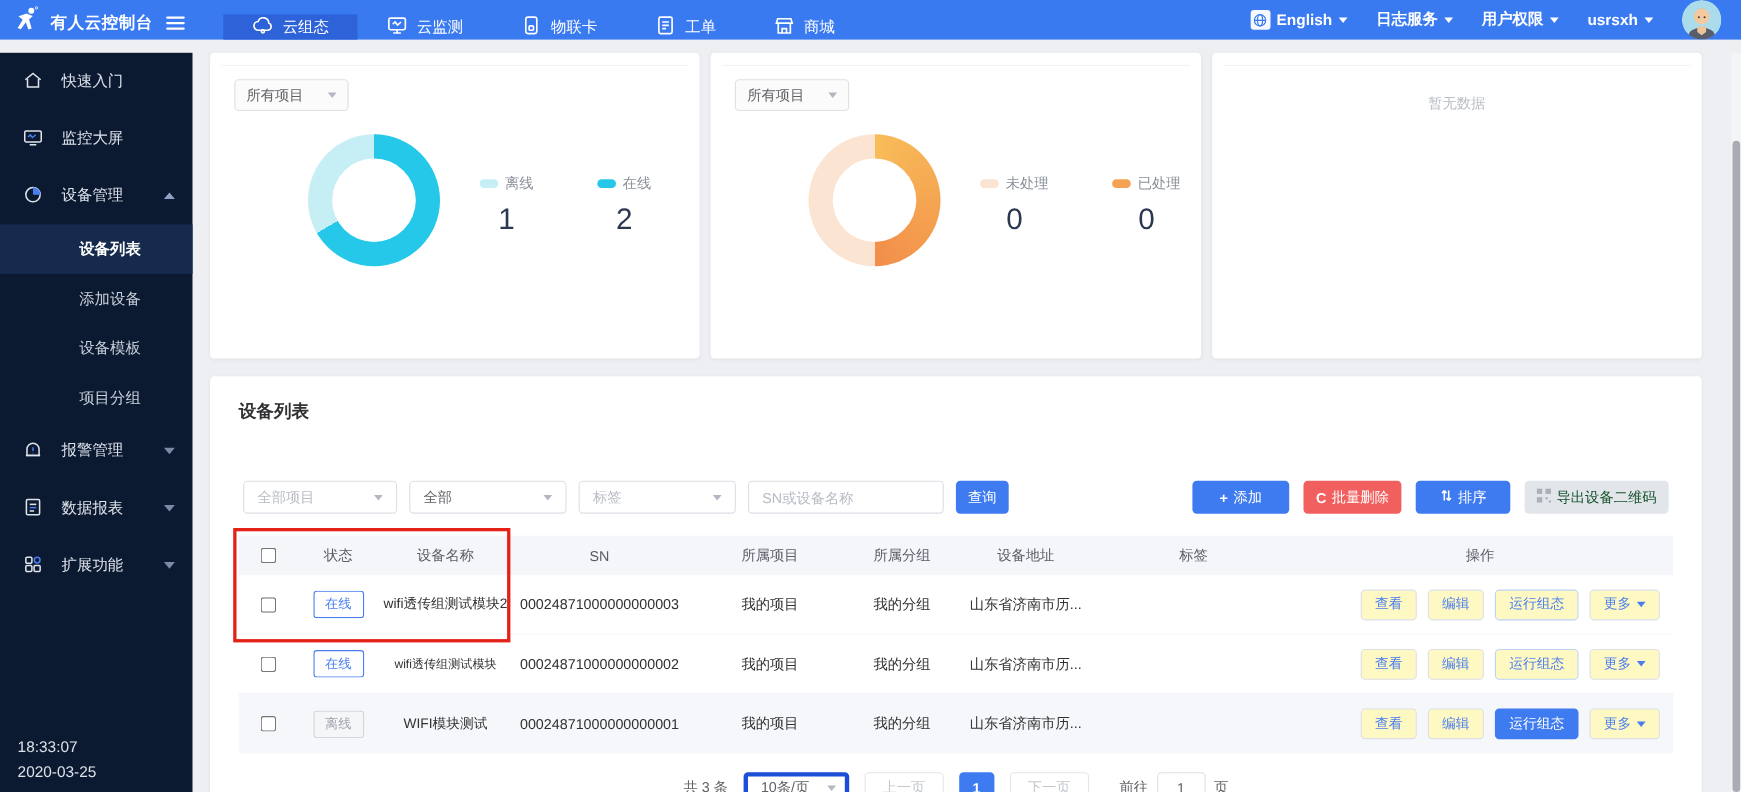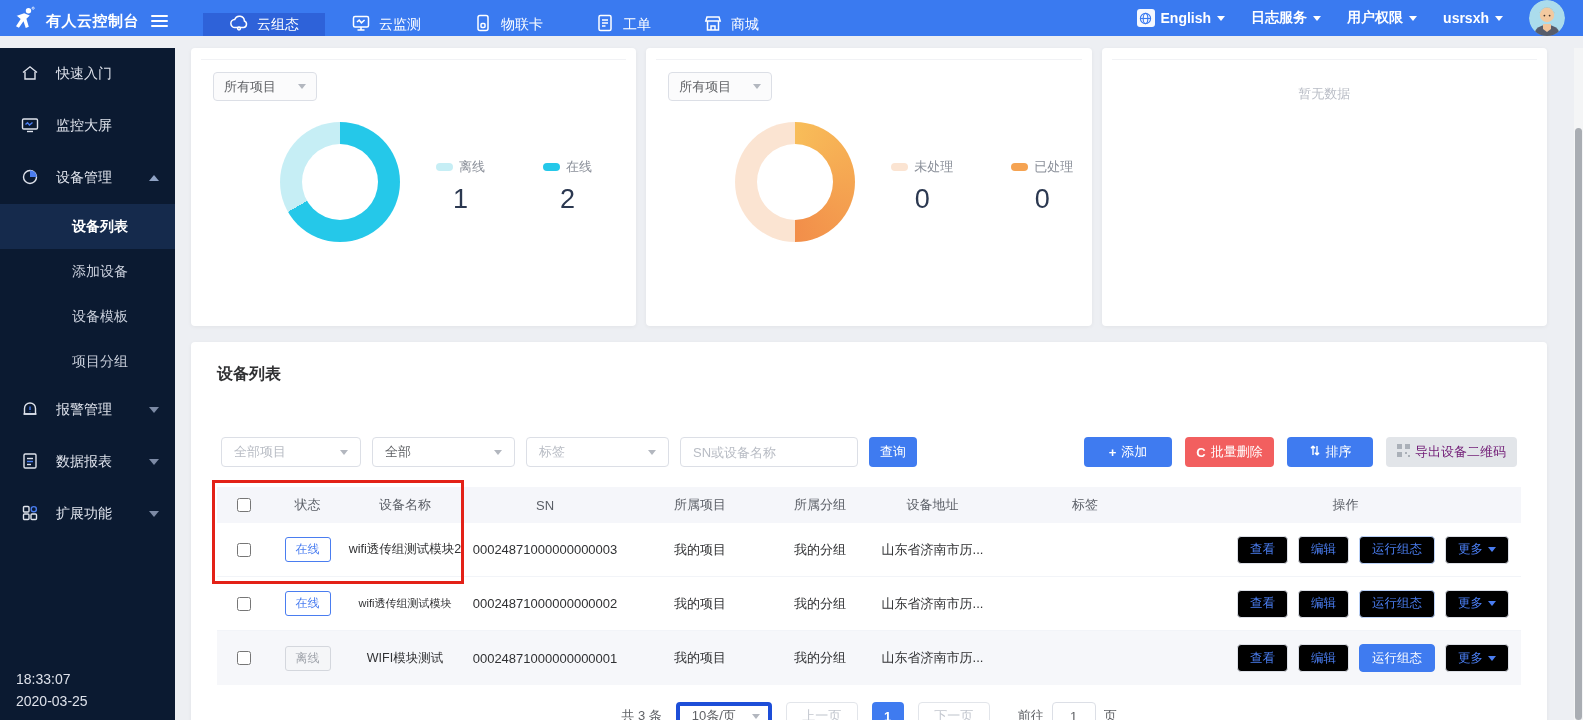--- a/index.html
+++ b/index.html
@@ -56,36 +56,36 @@
   .f-select .ph { color:#b8bcc4; } .f-select .val { color:#606266; }
   .f-input { width:178px; height:30px; border:1px solid #dcdfe6; border-radius:4px; padding:0 12px; font-size:13px; color:#606266; outline:none; font-family:inherit; }
   .f-input::placeholder { color:#b8bcc4; }
   .btn { height:30px; border:none; border-radius:4px; font-size:13px; cursor:pointer; display:inline-flex; align-items:center; justify-content:center; gap:5px; font-family:inherit; }
   .btn-blue { background:#3f7bf0; color:#fff; }
   .btn-query { width:48px; }
   .toolbar { margin-left:auto; display:flex; gap:13px; }
   .btn-add { width:88px; }
   .btn-danger { width:89px; background:#f25f5f; color:#fff; }
   .btn-sort { width:86px; }
-  .btn-export { width:131px; background:#e2e5e9; color:#701a75; cursor:not-allowed; }
+  .btn-export { width:131px; background:#e2e5e9; color:#14532d; cursor:not-allowed; }
   .ico-txt { font-weight:bold; font-size:13px; }
 
   .tbl { position:absolute; left:26px; right:26px; top:145px; }
   .trow { display:grid; grid-template-columns:53px 75px 120px 160px 150px 90px 135px 170px 1fr; align-items:center; }
   .thead { height:36px; background:#f5f6fa; font-size:13px; color:#5a5e66; }
   .tbody-row { height:54px; font-size:13px; color:#303133; border-bottom:1px solid #f2f4f8; background:#fff; }
   .tbody-row.striped { background:#f6f7fa; border-bottom:none; }
   .tc { text-align:center; overflow:hidden; white-space:nowrap; }
   .tc-cb { display:flex; justify-content:center; }
   input[type=checkbox] { width:14px; height:14px; accent-color:#3f7bf0; cursor:pointer; }
   .badge { display:inline-block; padding:3px 10px; border-radius:3px; font-size:12px; }
   .badge.online { border:1px solid #4a7df0; color:#4a7df0; background:#fff; }
   .badge.offline { border:1px solid #d4d7dd; color:#a0a4ab; background:#f5f6f8; }
   .actions { display:flex; justify-content:flex-end; gap:10px; padding-right:12px; }
-  .abtn { height:28px; padding:0 12px; border:1px solid #dcdfe6; border-radius:4px; background:#000000; color:#4a7df0; font-size:12.5px; cursor:pointer; display:inline-flex; align-items:center; gap:5px; font-family:inherit; white-space:nowrap; }
+  .abtn { height:28px; padding:0 12px; border:1px solid #dcdfe6; border-radius:4px; background:#fef9c3; color:#4a7df0; font-size:12.5px; cursor:pointer; display:inline-flex; align-items:center; gap:5px; font-family:inherit; white-space:nowrap; }
   .abtn.run { border-color:#bcd2f8; }
   .abtn.run.filled { background:#3f7bf0; color:#fff; border-color:#3f7bf0; }
   .abtn .caret-down { border-top-color:#4a7df0; }
 
   .pager { position:absolute; left:0; right:0; top:360px; display:flex; align-items:center; justify-content:center; gap:14px; font-size:13px; color:#606266; }
   .pg-sel { width:96px; height:28px; border:4px solid #1d4ed8; border-radius:4px; display:flex; align-items:center; justify-content:space-between; padding:0 8px 0 12px; color:#606266; cursor:pointer; background:#fff; }
   .pg-btn { width:72px; height:28px; border:1px solid #e2e5ea; border-radius:4px; background:#fff; color:#c3c7cf; font-size:13px; cursor:not-allowed; font-family:inherit; }
   .pg-cur { width:32px; height:28px; border:none; border-radius:4px; background:#3f7bf0; color:#fff; font-size:13px; font-weight:bold; cursor:pointer; font-family:inherit; }
   .pg-goto { display:flex; align-items:center; gap:8px; margin-left:14px; }
   .pg-input { width:44px; height:28px; border:1px solid #dcdfe6; border-radius:4px; text-align:center; font-size:13px; color:#606266; outline:none; font-family:inherit; }

